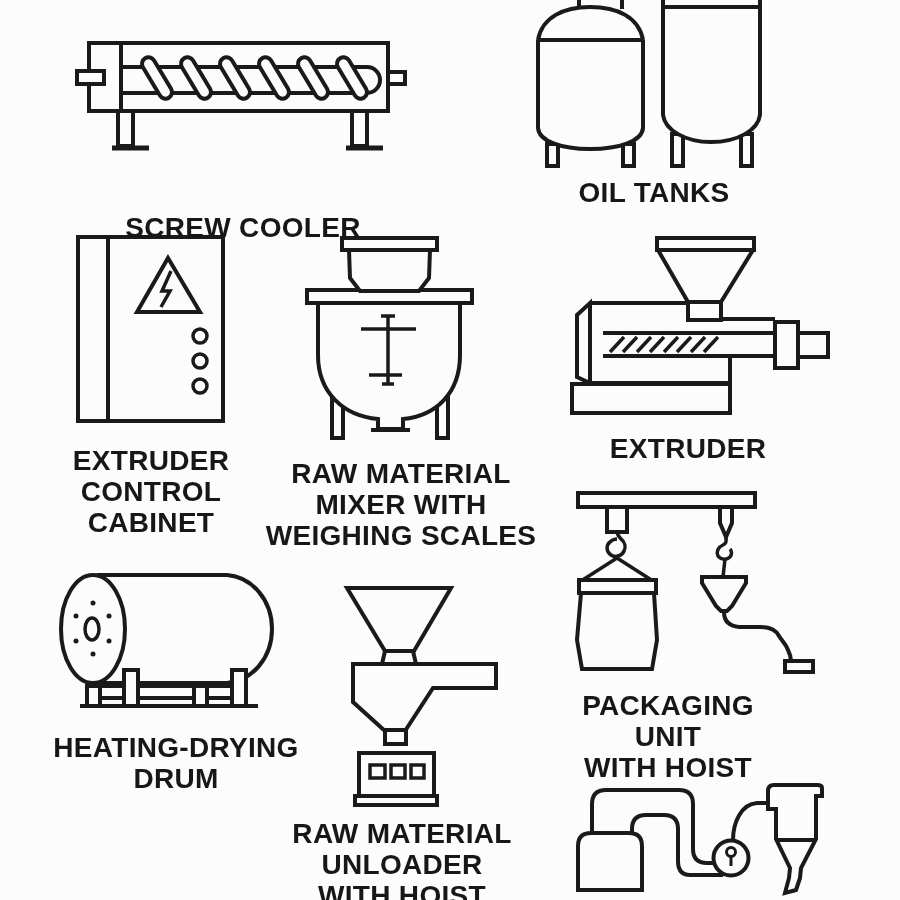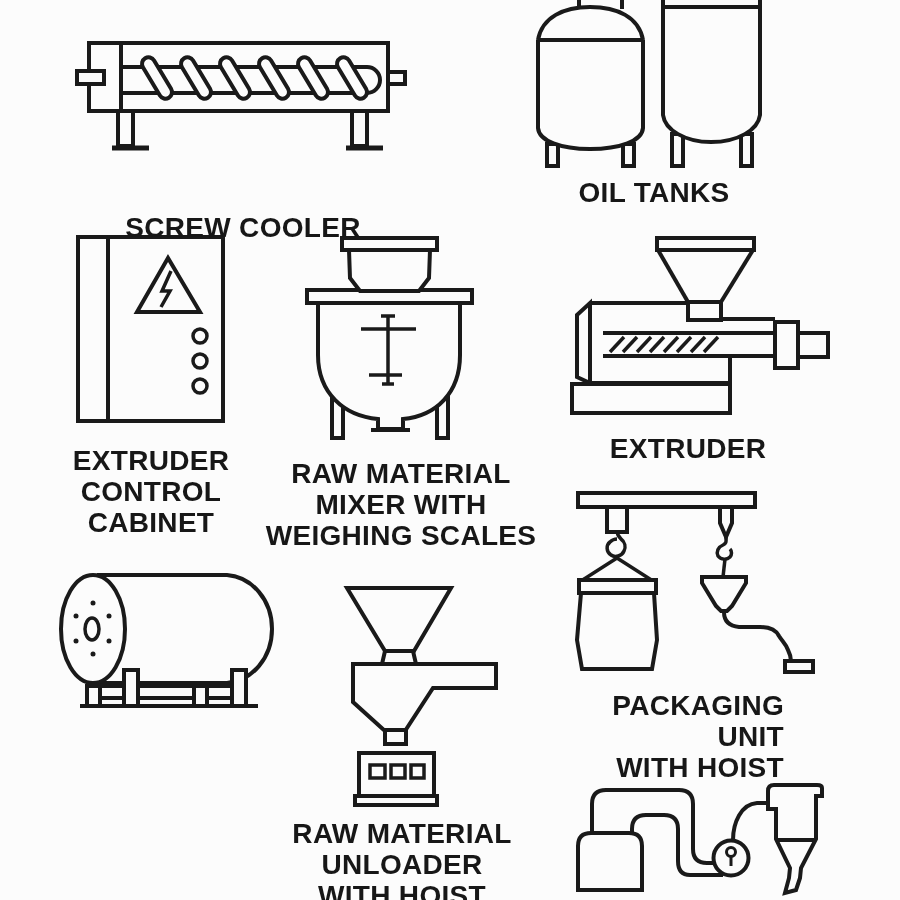--- a/index.html
+++ b/index.html
@@ -184,19 +184,21 @@
 
   <div class="eq-label" style="left:243px;top:172px;margin-top:40px;">SCREW COOLER</div>
   <div class="eq-label" style="left:647px;top:177px;margin-left:7px;">OIL TANKS</div>
   <div class="eq-label" style="left:151px;top:445px;">EXTRUDER
 CONTROL
 CABINET</div>
   <div class="eq-label" style="left:401px;top:458px;">RAW MATERIAL
 MIXER WITH
 WEIGHING SCALES</div>
   <div class="eq-label" style="left:688px;top:433px;">EXTRUDER</div>
+  <div class="eq-label" style="left:176px;top:732px;">HEATING-DRYING
+DRUM</div>
   <div class="eq-label" style="left:402px;top:818px;">RAW MATERIAL
 UNLOADER
 WITH HOIST</div>
-  <div class="eq-label" style="left:668px;top:690px;text-align:right;">PACKAGING UNIT
+  <div class="eq-label" style="left:668px;top:690px;">PACKAGING UNIT
 WITH HOIST</div>
 
 </div>
 
 </body></html>

